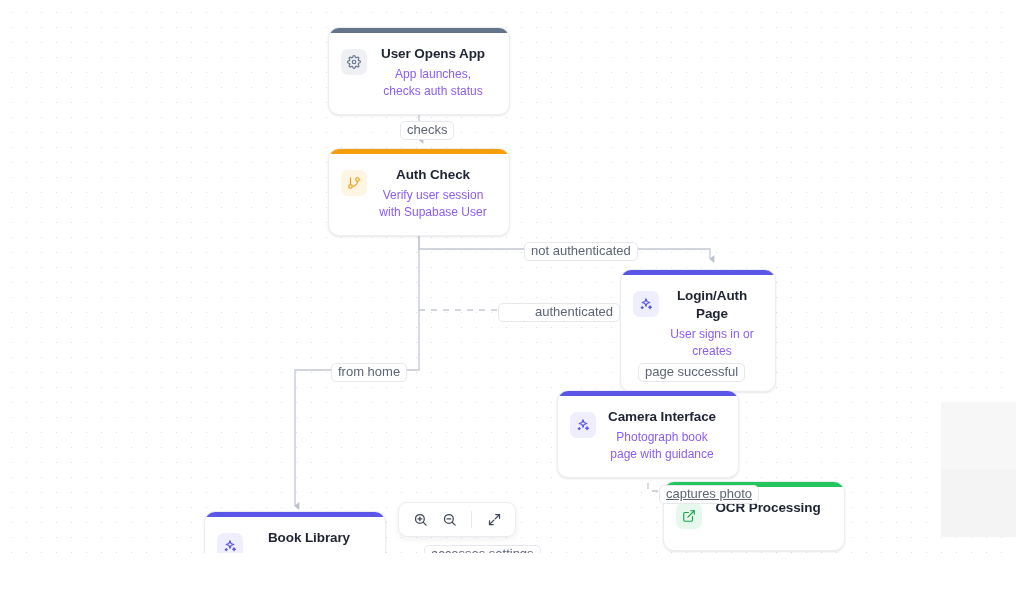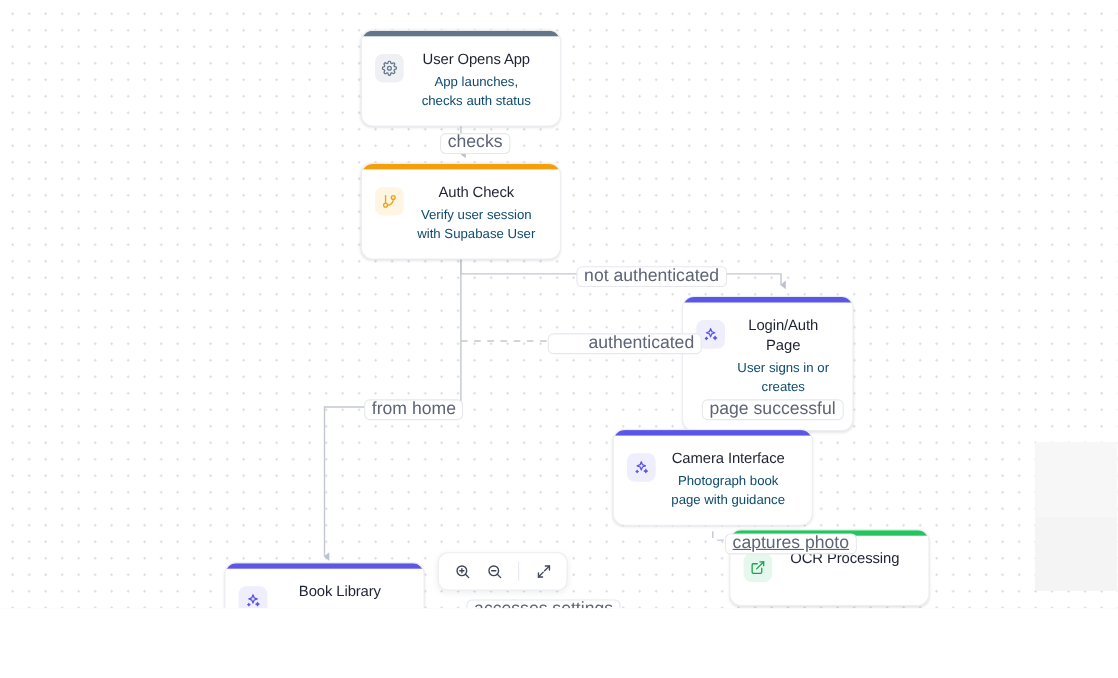--- a/index.html
+++ b/index.html
@@ -56,35 +56,35 @@
     gap: 10px;
   }
   .node .icon-box {
     width: 26px; height: 26px; flex: 0 0 26px;
     border-radius: 7px;
     display: flex; align-items: center; justify-content: center;
     margin-top: 4px;
   }
   .node .texts { flex: 1 1 auto; text-align: center; padding-right: 6px; }
   .node .title {
-    font-size: 13.5px; font-weight: normal; color: #1f2433;
+    font-size: 13.5px; font-weight: bold; color: #1f2433;
     letter-spacing: -0.1px; line-height: 18px;
   }
   .node .desc {
-    font-size: 12px; color: #0c4a6e; line-height: 17px;
+    font-size: 12px; color: #8b5cf6; line-height: 17px;
     margin-top: 3px;
   }
 
   
   .edge-label {
     position: absolute;
     background: #ffffff;
     border: 1px solid #e6e8ee;
     border-radius: 5px;
-    font-size: 16px;
+    font-size: 13px;
     color: #5d6475;
     padding: 2px 6px 3px 6px;
     white-space: nowrap;
     line-height: 12px;
   }
 
   
   #canvas-toolbar {
     position: absolute; left: 398px; top: 502px;
     height: 33px;

